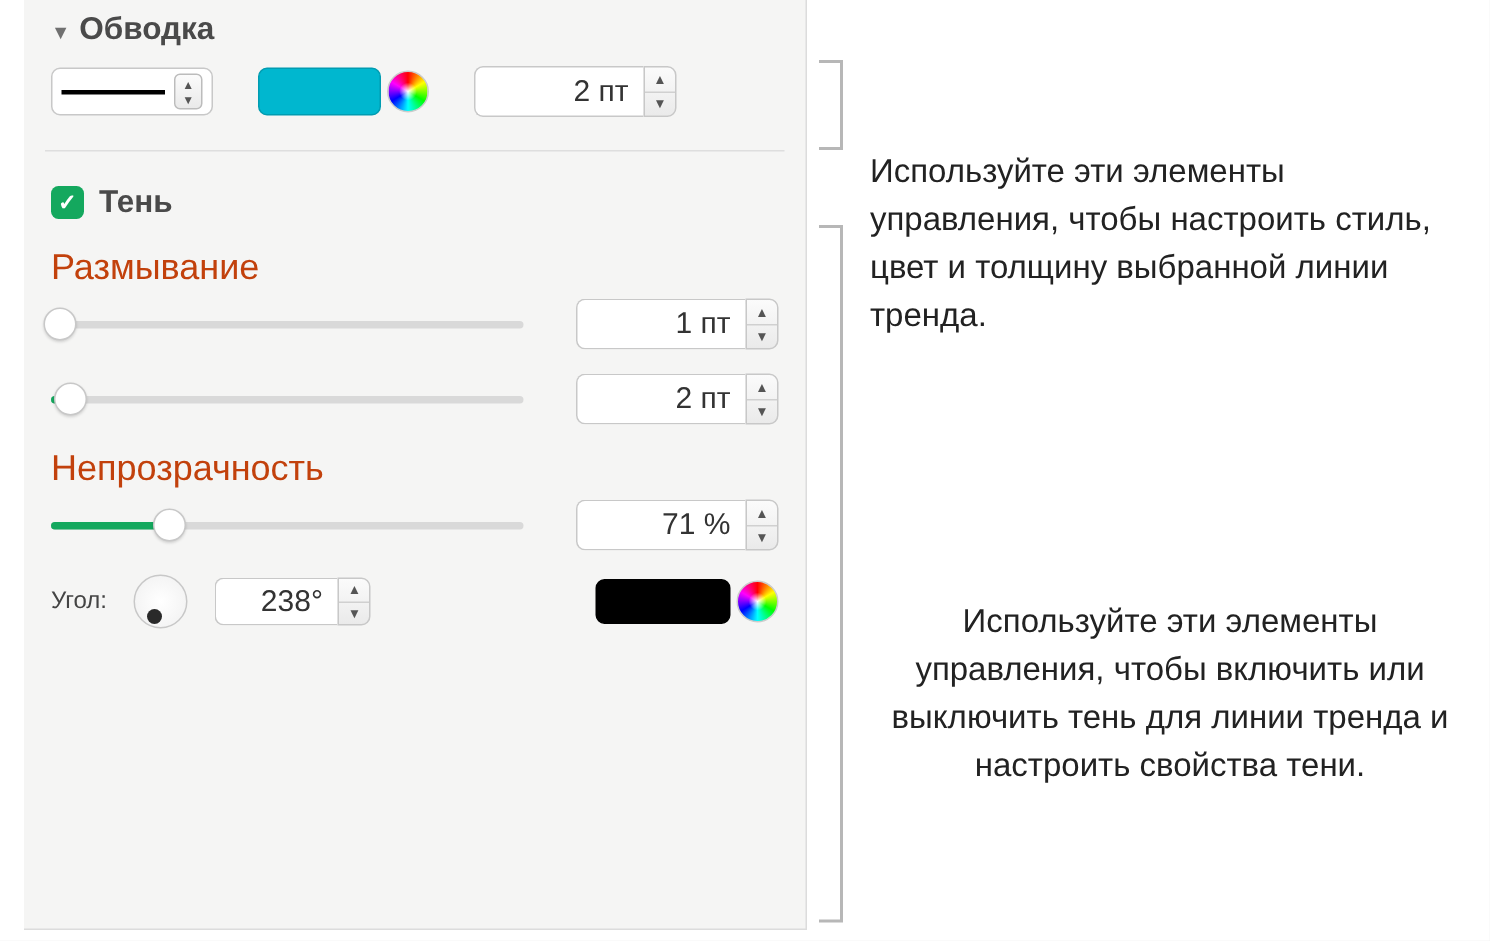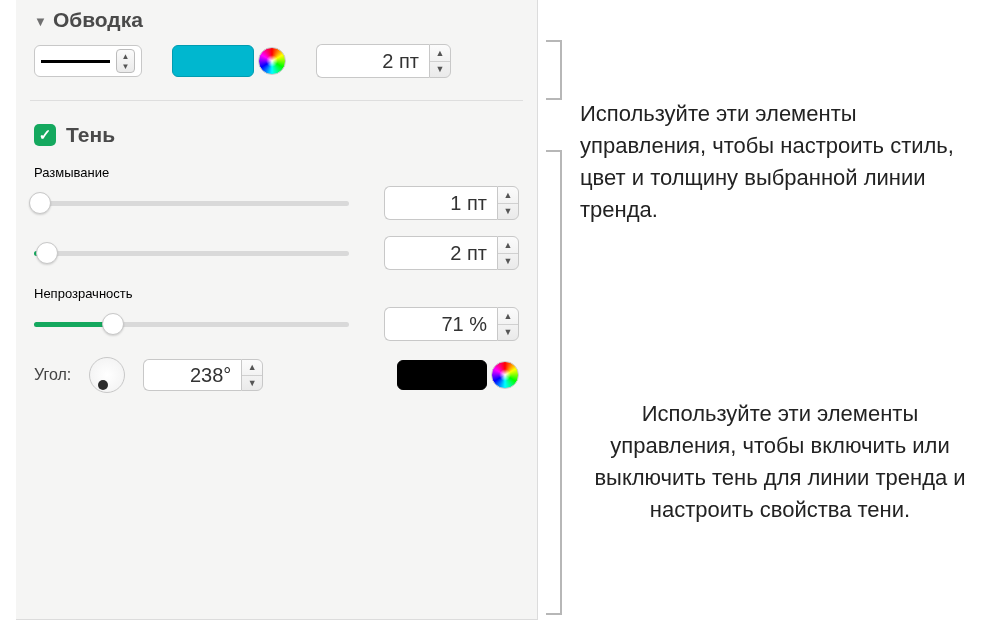--- a/index.html
+++ b/index.html
@@ -107,21 +107,21 @@
     inset:7px;
     border-radius:50%;
     background: radial-gradient(#fff 0%, rgba(255,255,255,0) 70%);
   }
   .value-stepper {
     display: flex;
     align-items: stretch;
     width: 135px;
     height: 34px;
   }
-  .value-stepper.small { width: 120px; height: 32px;}
+  .value-stepper.small { width: 104px; height: 32px;}
   .value-input {
     flex: 1;
     background: #fff;
     border: 1px solid #c8c8c8;
     border-right: none;
     border-radius: 6px 0 0 6px;
     text-align: left;
     padding-right: 10px;
     font-size: 20px;
     display:flex;
@@ -169,22 +169,22 @@
     align-items:center;
     justify-content:center;
     color:#fff;
     font-size:15px;
     font-weight:bold;
   }
   .control-group {
     margin-bottom: 16px;
   }
   .control-label {
-    font-size: 13px;
-    color: #000000;
+    font-size: 24px;
+    color: #c2410c;
     margin-bottom: 6px;
   }
   .control-row {
     display: flex;
     align-items: center;
     gap: 35px;
   }
   .slider {
     flex: 1;
     position: relative;

